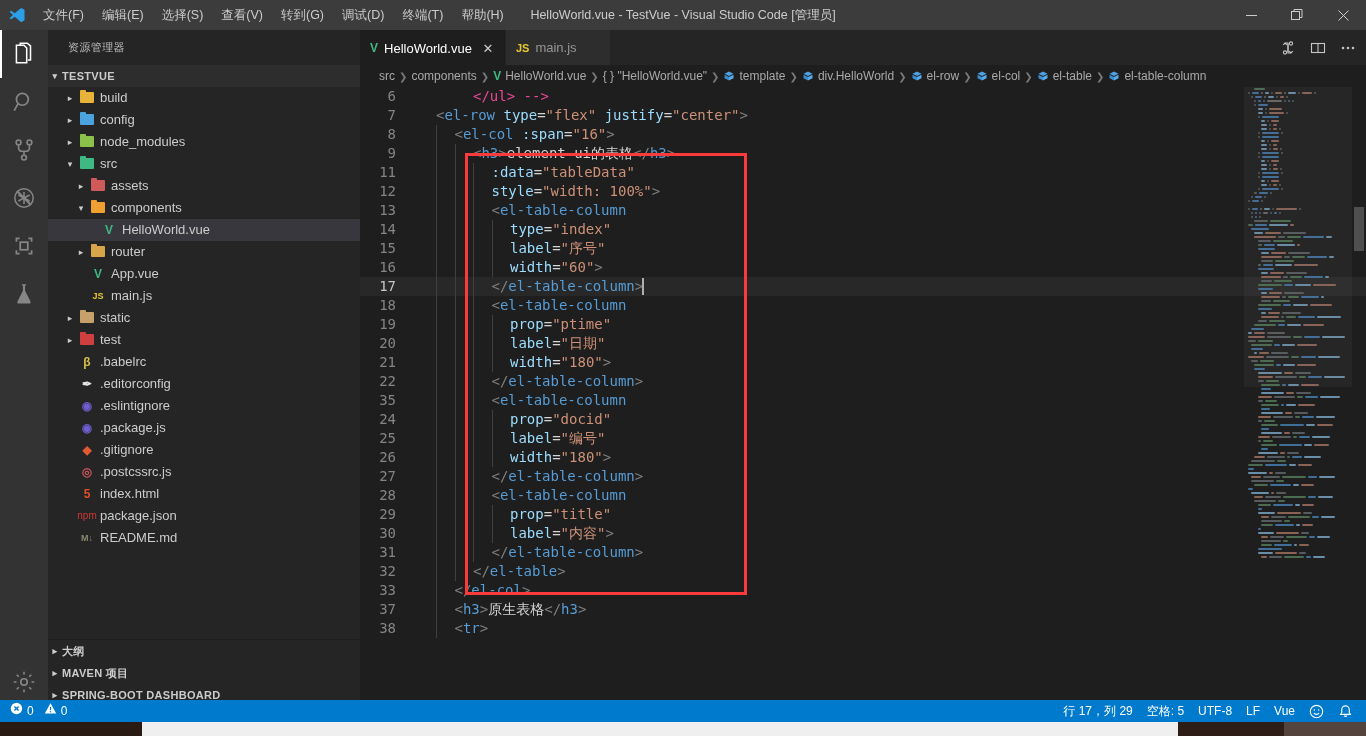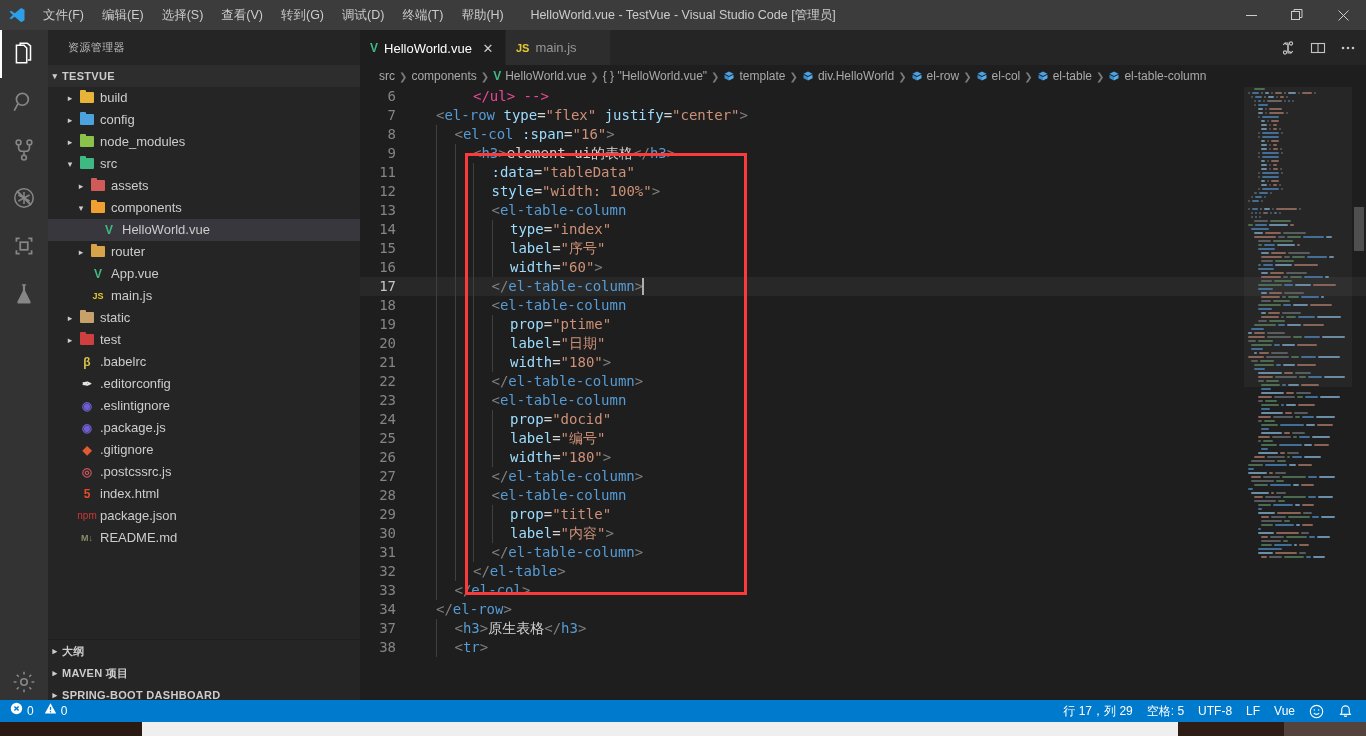--- a/index.html
+++ b/index.html
@@ -524,32 +524,31 @@
         <div class="cl"><span class="ln">13</span><span class="indent-guide" style="left: 76px;"></span><span class="indent-guide" style="left: 94.5px;"></span><span class="indent-guide" style="left: 113px;"></span><span class="ctext" style="margin-left: 73.5px;"><span class="t-brk">&lt;</span><span class="t-tag">el-table-column</span></span></div>
         <div class="cl"><span class="ln">14</span><span class="indent-guide" style="left: 76px;"></span><span class="indent-guide" style="left: 94.5px;"></span><span class="indent-guide" style="left: 113px;"></span><span class="indent-guide" style="left: 131.5px;"></span><span class="ctext" style="margin-left: 92px;"><span class="t-attr">type</span><span class="t-eq">=</span><span class="t-str">"index"</span></span></div>
         <div class="cl"><span class="ln">15</span><span class="indent-guide" style="left: 76px;"></span><span class="indent-guide" style="left: 94.5px;"></span><span class="indent-guide" style="left: 113px;"></span><span class="indent-guide" style="left: 131.5px;"></span><span class="ctext" style="margin-left: 92px;"><span class="t-attr">label</span><span class="t-eq">=</span><span class="t-str">"序号"</span></span></div>
         <div class="cl"><span class="ln">16</span><span class="indent-guide" style="left: 76px;"></span><span class="indent-guide" style="left: 94.5px;"></span><span class="indent-guide" style="left: 113px;"></span><span class="indent-guide" style="left: 131.5px;"></span><span class="ctext" style="margin-left: 92px;"><span class="t-attr">width</span><span class="t-eq">=</span><span class="t-str">"60"</span><span class="t-brk">&gt;</span></span></div>
         <div class="cl current"><span class="ln">17</span><span class="indent-guide" style="left: 76px;"></span><span class="indent-guide" style="left: 94.5px;"></span><span class="indent-guide" style="left: 113px;"></span><span class="ctext" style="margin-left: 73.5px;"><span class="t-brk">&lt;/</span><span class="t-tag">el-table-column</span><span class="t-brk">&gt;</span></span><span class="cursor" style="left: 282.7px; top: 1px;"></span></div>
         <div class="cl"><span class="ln">18</span><span class="indent-guide" style="left: 76px;"></span><span class="indent-guide" style="left: 94.5px;"></span><span class="indent-guide" style="left: 113px;"></span><span class="ctext" style="margin-left: 73.5px;"><span class="t-brk">&lt;</span><span class="t-tag">el-table-column</span></span></div>
         <div class="cl"><span class="ln">19</span><span class="indent-guide" style="left: 76px;"></span><span class="indent-guide" style="left: 94.5px;"></span><span class="indent-guide" style="left: 113px;"></span><span class="indent-guide" style="left: 131.5px;"></span><span class="ctext" style="margin-left: 92px;"><span class="t-attr">prop</span><span class="t-eq">=</span><span class="t-str">"ptime"</span></span></div>
         <div class="cl"><span class="ln">20</span><span class="indent-guide" style="left: 76px;"></span><span class="indent-guide" style="left: 94.5px;"></span><span class="indent-guide" style="left: 113px;"></span><span class="indent-guide" style="left: 131.5px;"></span><span class="ctext" style="margin-left: 92px;"><span class="t-attr">label</span><span class="t-eq">=</span><span class="t-str">"日期"</span></span></div>
         <div class="cl"><span class="ln">21</span><span class="indent-guide" style="left: 76px;"></span><span class="indent-guide" style="left: 94.5px;"></span><span class="indent-guide" style="left: 113px;"></span><span class="indent-guide" style="left: 131.5px;"></span><span class="ctext" style="margin-left: 92px;"><span class="t-attr">width</span><span class="t-eq">=</span><span class="t-str">"180"</span><span class="t-brk">&gt;</span></span></div>
         <div class="cl"><span class="ln">22</span><span class="indent-guide" style="left: 76px;"></span><span class="indent-guide" style="left: 94.5px;"></span><span class="indent-guide" style="left: 113px;"></span><span class="ctext" style="margin-left: 73.5px;"><span class="t-brk">&lt;/</span><span class="t-tag">el-table-column</span><span class="t-brk">&gt;</span></span></div>
-        <div class="cl"><span class="ln">23</span><span class="indent-guide" style="left: 76px;"></span><span class="indent-guide" style="left: 94.5px;"></span><span class="indent-guide" style="left: 113px;"></span><span class="ctext" style="margin-left: 73.5px;"><span class="t-brk">&lt;</span><span class="t-tag">el-table-column</span></span></div>
+        <div class="cl"><span class="ln">35</span><span class="indent-guide" style="left: 76px;"></span><span class="indent-guide" style="left: 94.5px;"></span><span class="indent-guide" style="left: 113px;"></span><span class="ctext" style="margin-left: 73.5px;"><span class="t-brk">&lt;</span><span class="t-tag">el-table-column</span></span></div>
         <div class="cl"><span class="ln">24</span><span class="indent-guide" style="left: 76px;"></span><span class="indent-guide" style="left: 94.5px;"></span><span class="indent-guide" style="left: 113px;"></span><span class="indent-guide" style="left: 131.5px;"></span><span class="ctext" style="margin-left: 92px;"><span class="t-attr">prop</span><span class="t-eq">=</span><span class="t-str">"docid"</span></span></div>
         <div class="cl"><span class="ln">25</span><span class="indent-guide" style="left: 76px;"></span><span class="indent-guide" style="left: 94.5px;"></span><span class="indent-guide" style="left: 113px;"></span><span class="indent-guide" style="left: 131.5px;"></span><span class="ctext" style="margin-left: 92px;"><span class="t-attr">label</span><span class="t-eq">=</span><span class="t-str">"编号"</span></span></div>
         <div class="cl"><span class="ln">26</span><span class="indent-guide" style="left: 76px;"></span><span class="indent-guide" style="left: 94.5px;"></span><span class="indent-guide" style="left: 113px;"></span><span class="indent-guide" style="left: 131.5px;"></span><span class="ctext" style="margin-left: 92px;"><span class="t-attr">width</span><span class="t-eq">=</span><span class="t-str">"180"</span><span class="t-brk">&gt;</span></span></div>
         <div class="cl"><span class="ln">27</span><span class="indent-guide" style="left: 76px;"></span><span class="indent-guide" style="left: 94.5px;"></span><span class="indent-guide" style="left: 113px;"></span><span class="ctext" style="margin-left: 73.5px;"><span class="t-brk">&lt;/</span><span class="t-tag">el-table-column</span><span class="t-brk">&gt;</span></span></div>
         <div class="cl"><span class="ln">28</span><span class="indent-guide" style="left: 76px;"></span><span class="indent-guide" style="left: 94.5px;"></span><span class="indent-guide" style="left: 113px;"></span><span class="ctext" style="margin-left: 73.5px;"><span class="t-brk">&lt;</span><span class="t-tag">el-table-column</span></span></div>
         <div class="cl"><span class="ln">29</span><span class="indent-guide" style="left: 76px;"></span><span class="indent-guide" style="left: 94.5px;"></span><span class="indent-guide" style="left: 113px;"></span><span class="indent-guide" style="left: 131.5px;"></span><span class="ctext" style="margin-left: 92px;"><span class="t-attr">prop</span><span class="t-eq">=</span><span class="t-str">"title"</span></span></div>
         <div class="cl"><span class="ln">30</span><span class="indent-guide" style="left: 76px;"></span><span class="indent-guide" style="left: 94.5px;"></span><span class="indent-guide" style="left: 113px;"></span><span class="indent-guide" style="left: 131.5px;"></span><span class="ctext" style="margin-left: 92px;"><span class="t-attr">label</span><span class="t-eq">=</span><span class="t-str">"内容"</span><span class="t-brk">&gt;</span></span></div>
         <div class="cl"><span class="ln">31</span><span class="indent-guide" style="left: 76px;"></span><span class="indent-guide" style="left: 94.5px;"></span><span class="indent-guide" style="left: 113px;"></span><span class="ctext" style="margin-left: 73.5px;"><span class="t-brk">&lt;/</span><span class="t-tag">el-table-column</span><span class="t-brk">&gt;</span></span></div>
         <div class="cl"><span class="ln">32</span><span class="indent-guide" style="left: 76px;"></span><span class="indent-guide" style="left: 94.5px;"></span><span class="ctext" style="margin-left: 55px;"><span class="t-brk">&lt;/</span><span class="t-tag">el-table</span><span class="t-brk">&gt;</span></span></div>
         <div class="cl"><span class="ln">33</span><span class="indent-guide" style="left: 76px;"></span><span class="ctext" style="margin-left: 36.5px;"><span class="t-brk">&lt;/</span><span class="t-tag">el-col</span><span class="t-brk">&gt;</span></span></div>
-        <div class="cl"><span class="ln">34</span><span class="ctext" style="margin-left: 18px;"><span class="t-brk">&lt;/</span><span class="t-tag">el-row</span><span class="t-brk">&gt;</span></span></div>
         <div class="cl"><span class="ln">37</span><span class="indent-guide" style="left: 76px;"></span><span class="ctext" style="margin-left: 36.5px;"><span class="t-brk">&lt;</span><span class="t-tag">h3</span><span class="t-brk">&gt;</span><span class="t-txt">原生表格</span><span class="t-brk">&lt;/</span><span class="t-tag">h3</span><span class="t-brk">&gt;</span></span></div>
         <div class="cl"><span class="ln">38</span><span class="indent-guide" style="left: 76px;"></span><span class="ctext" style="margin-left: 36.5px;"><span class="t-brk">&lt;</span><span class="t-tag">tr</span><span class="t-brk">&gt;</span></span></div>
       </div>
     <div id="redbox" style="left: 105px; top: 66px; width: 282px; height: 442px; border-color: rgb(251, 59, 59);"></div>
   </div>
 
   <div id="minimap">
     <div id="mm-content">
         <div class="mm-line" style="padding-left: 10.4px;">
           <span class="mm-seg" style="width: 10.35px; background: rgb(74, 107, 79);"></span>

